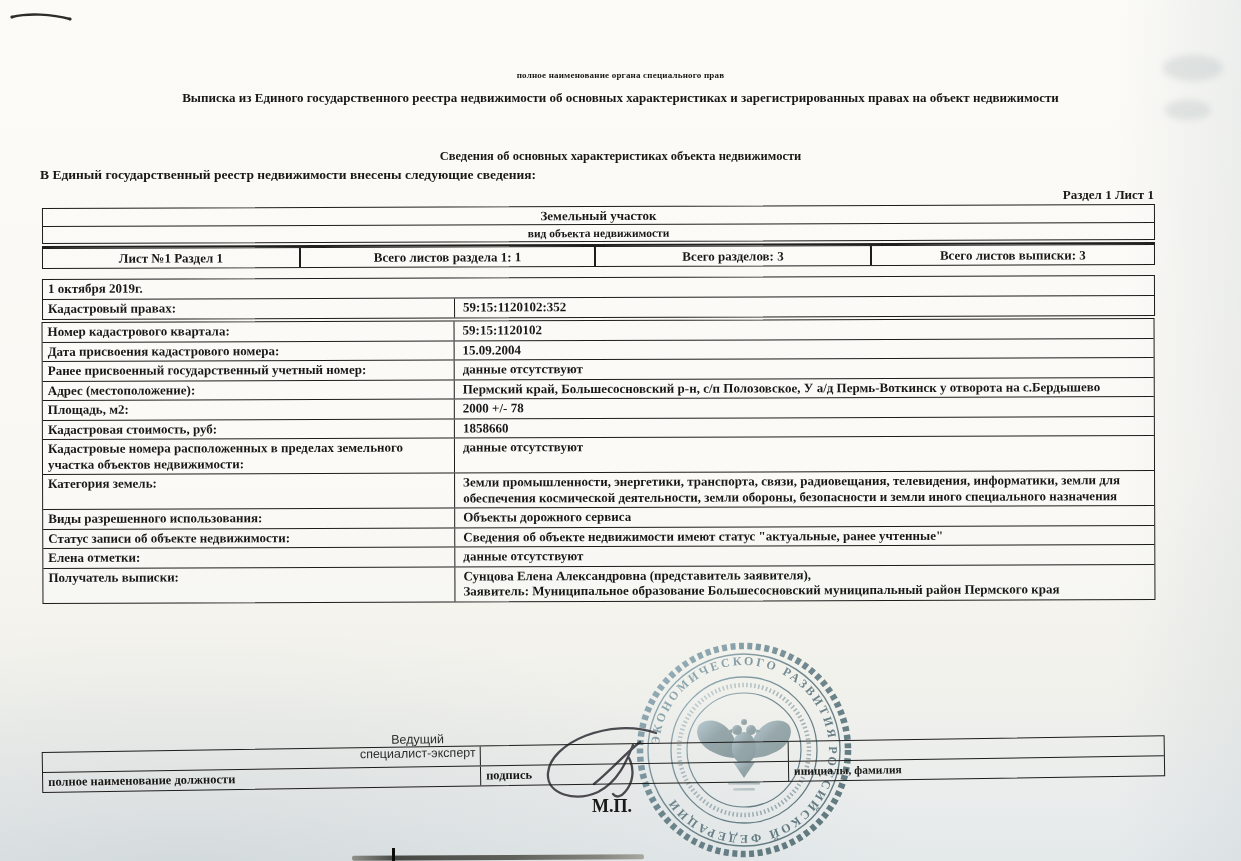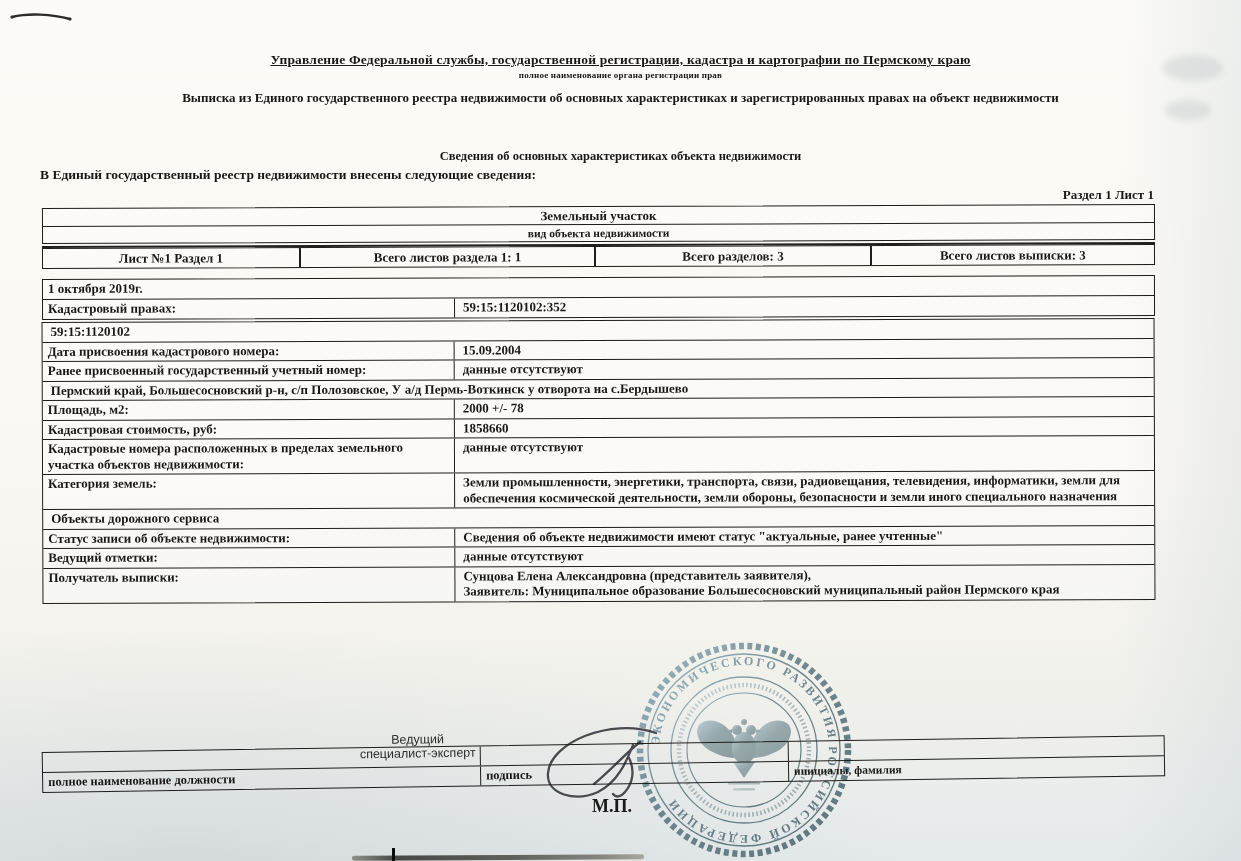--- a/index.html
+++ b/index.html
@@ -84,22 +84,21 @@
 <body>
 
 <div class="page">
 
   <svg class="penmark" width="72" height="20">
     <path d="M 4 9 C 20 5 44 6 62 11" stroke="#2c2c28" stroke-width="2.4" fill="none" stroke-linecap="round"></path>
     <circle cx="4" cy="9" r="1.6" fill="#2c2c28"></circle>
       <circle cx="62" cy="11" r="1.6" fill="#2c2c28"></circle>
   </svg>
 
-  <div class="txt center org-name"><span>Управление Федеральной службы, государственной регистрации, кадастра и картографии по Пермскому краю</span></div>
-  <div class="txt center org-caption">полное наименование органа регистрации прав</div>
+  <div class="txt center org-caption">полное наименование органа специального прав</div>
   <div class="txt center doc-title">Выписка из Единого государственного реестра недвижимости об основных характеристиках и зарегистрированных правах на объект недвижимости</div>
   <div class="txt center section-heading">Сведения об основных характеристиках объекта недвижимости</div>
   <div class="txt intro">В Единый государственный реестр недвижимости внесены следующие сведения:</div>
   <div class="txt page-marker">Раздел 1 Лист 1</div>
 
   <div class="box tilt tableA">
     <div class="rowl r1">Земельный участок</div>
     <div class="rowl r2">вид объекта недвижимости</div>
   </div>
   <div class="dline"></div>
@@ -122,34 +121,36 @@
           <div class="t-value">59:15:1120102:352</div>
         </div>
       </div>
   </div>
 
   <div class="box tilt sec2">
     <div class="rep">
       
     
         <div class="t-row">
+          <div class="t-label">Номер кадастрового квартала:</div>
           <div class="t-value">59:15:1120102</div>
         </div>
       
         <div class="t-row">
           <div class="t-label">Дата присвоения кадастрового номера:</div>
           <div class="t-value">15.09.2004</div>
         </div>
       
         <div class="t-row">
           <div class="t-label">Ранее присвоенный государственный учетный номер:</div>
           <div class="t-value">данные отсутствуют</div>
         </div>
       
         <div class="t-row">
+          <div class="t-label">Адрес (местоположение):</div>
           <div class="t-value">Пермский край, Большесосновский р-н, с/п Полозовское, У а/д Пермь-Воткинск у отворота на с.Бердышево</div>
         </div>
       
         <div class="t-row">
           <div class="t-label">Площадь, м2:</div>
           <div class="t-value">2000 +/- 78</div>
         </div>
       
         <div class="t-row">
           <div class="t-label">Кадастровая стоимость, руб:</div>
@@ -160,30 +161,31 @@
           <div class="t-label">Кадастровые номера расположенных в пределах земельного участка объектов недвижимости:</div>
           <div class="t-value">данные отсутствуют</div>
         </div>
       
         <div class="t-row">
           <div class="t-label">Категория земель:</div>
           <div class="t-value">Земли промышленности, энергетики, транспорта, связи, радиовещания, телевидения, информатики, земли для обеспечения космической деятельности, земли обороны, безопасности и земли иного специального назначения</div>
         </div>
       
         <div class="t-row">
+          <div class="t-label">Виды разрешенного использования:</div>
           <div class="t-value">Объекты дорожного сервиса</div>
         </div>
       
         <div class="t-row">
           <div class="t-label">Статус записи об объекте недвижимости:</div>
           <div class="t-value">Сведения об объекте недвижимости имеют статус "актуальные, ранее учтенные"</div>
         </div>
       
         <div class="t-row">
-          <div class="t-label">Ведущий отметки:</div>
+          <div class="t-label">Елена отметки:</div>
           <div class="t-value">данные отсутствуют</div>
         </div>
       
         <div class="t-row">
           <div class="t-label">Получатель выписки:</div>
           <div class="t-value">Сунцова Елена Александровна (представитель заявителя),
 Заявитель: Муниципальное образование Большесосновский муниципальный район Пермского края</div>
         </div>
       </div>
   </div>

